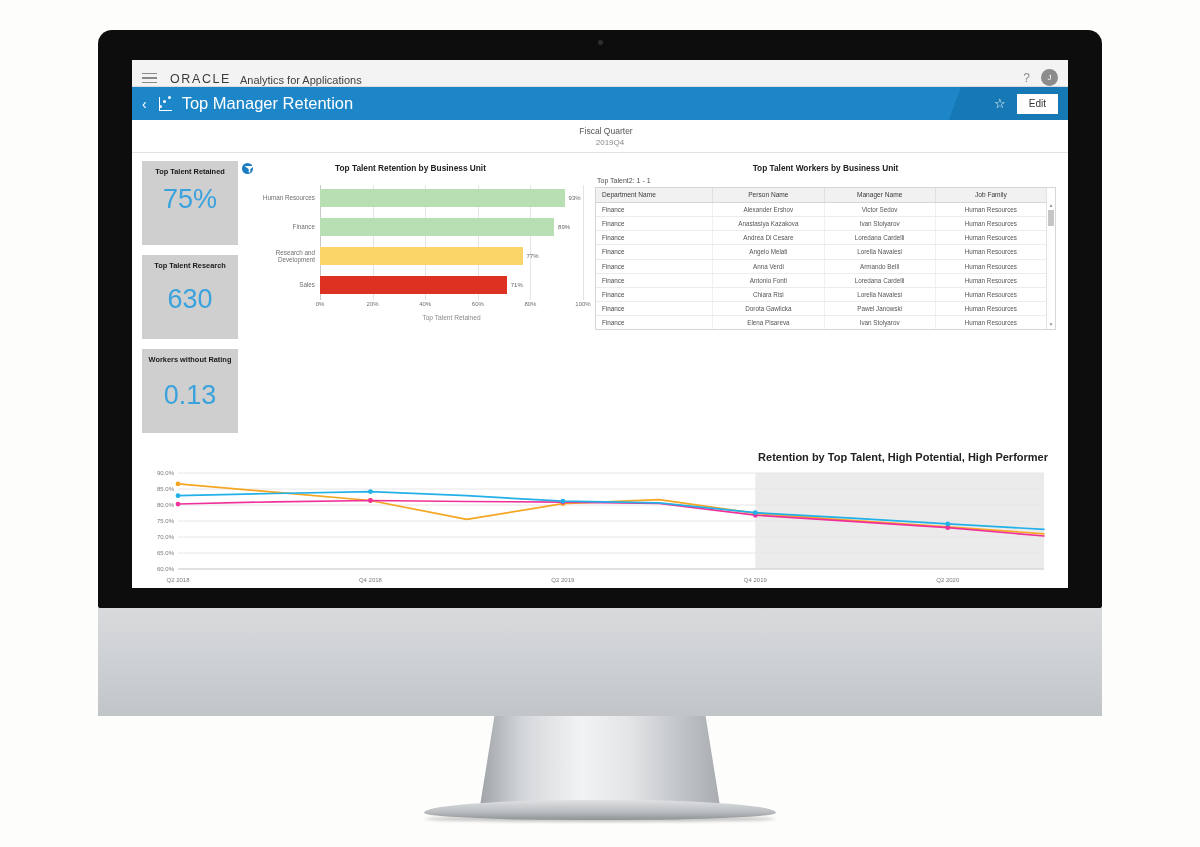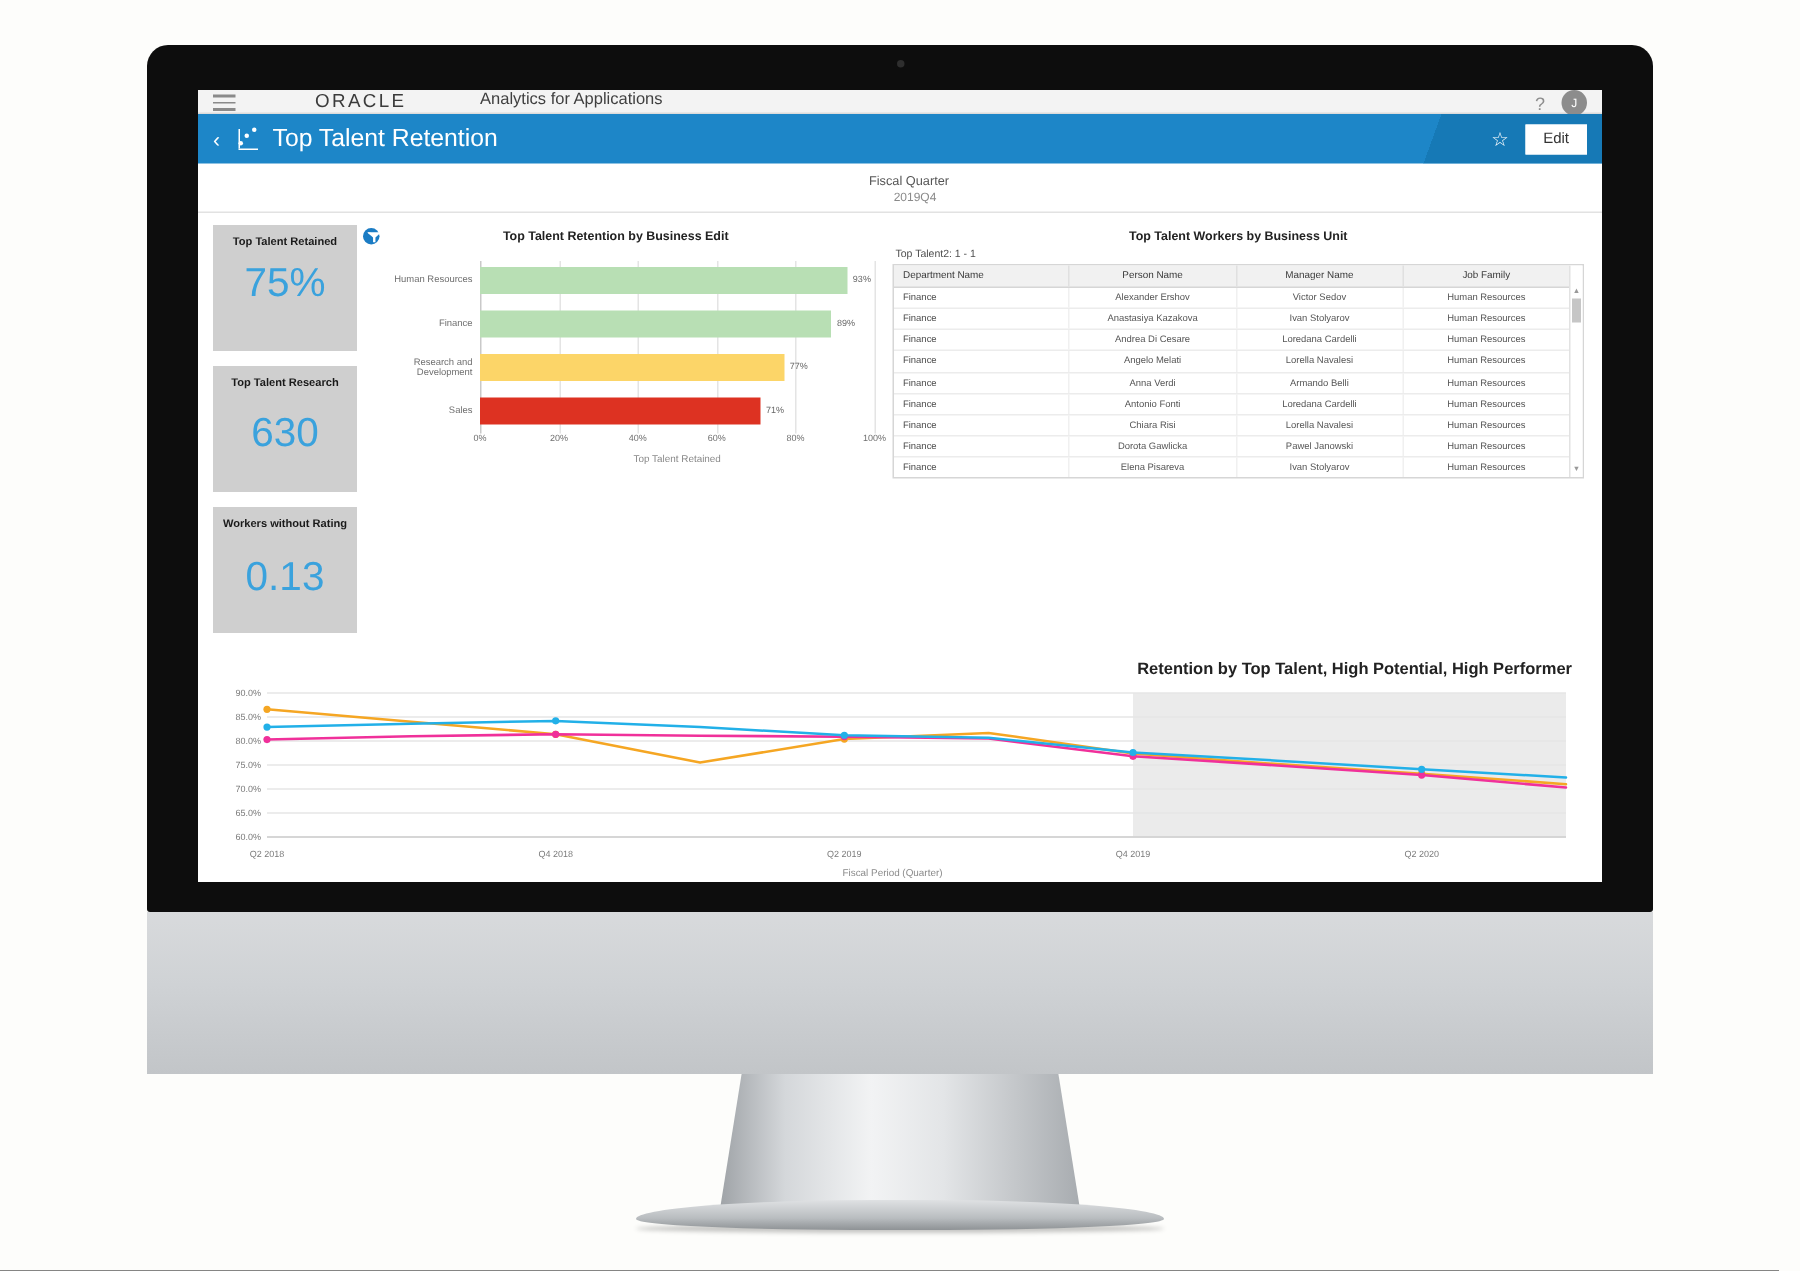--- a/index.html
+++ b/index.html
@@ -40,22 +40,22 @@
     border-radius:50%/70% 70% 40% 40%;
   }
   #monitor-base-shadow{
     position:absolute; left:424px; top:816px; width:352px; height:6px;
     background:rgba(0,0,0,.22); border-radius:50%;
     filter:blur(1.5px);
   }
 
   
   #app-topbar{
-    height:16px; background:#f3f3f3; border-bottom:1px solid #dcdcdc;
-    display:flex; align-items:flex-start; padding:0 10px; position:relative;gap:40px;
+    height:27px; background:#f3f3f3; border-bottom:1px solid #dcdcdc;
+    display:flex; align-items:flex-end; padding:0 10px; position:relative;
   }
   .hamburger{ width:15px; margin-right:11px; cursor:pointer; }
   .hamburger span{ display:block; height:1.5px; background:#8a8a8a; margin:3px 0; }
   #oracle-logo{
     font-size:12.5px; letter-spacing:1.6px; color:#3b3b3b; font-weight:400;
     position:relative; padding:0 2px;
   }
   #app-name{ font-size:11px; color:#3f3f3f; margin-left:7px; }
   #topbar-right{ margin-left:auto; display:flex; align-items:center; gap:11px; }
   #help-icon{ font-size:12px; color:#8d8d8d; cursor:pointer; }
@@ -196,21 +196,21 @@
 
     <div id="page-header">
       <div id="back-chevron">‹</div>
       <div id="dash-icon">
         <i style="left:0;top:9px;width:3.2px;height:3.2px;"></i>
         <i style="left:4.5px;top:4px;width:3.2px;height:3.2px;"></i>
         <i style="left:9px;top:0px;width:3.2px;height:3.2px;"></i>
         <i style="left:0;top:13.5px;width:13px;height:1.4px;border-radius:0;"></i>
         <i style="left:0;top:1px;width:1.4px;height:13px;border-radius:0;"></i>
       </div>
-      <div id="page-title">Top Talent Retention</div>
+      <div id="page-title">Top Manager Retention</div>
       <div id="header-right">
         <div id="fav-star">☆</div>
         <div id="edit-button">Edit</div>
       </div>
     </div>
 
     <div id="filter-bar">
       <div id="filter-label">Fiscal Quarter</div>
       <div id="filter-value">2019Q4</div>
     </div>
@@ -229,21 +229,21 @@
             <div class="kpi-value">630</div>
           </div>
           <div class="kpi-card third">
             <div class="kpi-title">Workers without Rating</div>
             <div class="kpi-value">0.13</div>
           </div>
         </div>
 
         <div id="bar-panel">
           <div id="filter-icon"></div>
-          <div class="chart-title">Top Talent Retention by Business Edit</div>
+          <div class="chart-title">Top Talent Retention by Business Unit</div>
           <div id="bar-plot">
             <div id="bar-grid">
                 <span class="axis" style="left: 0%;"></span>
                 <span style="left: 20%;"></span>
                 <span style="left: 40%;"></span>
                 <span style="left: 60%;"></span>
                 <span style="left: 80%;"></span>
                 <span style="left: 100%;"></span>
               </div>
             <div id="bar-rows">

